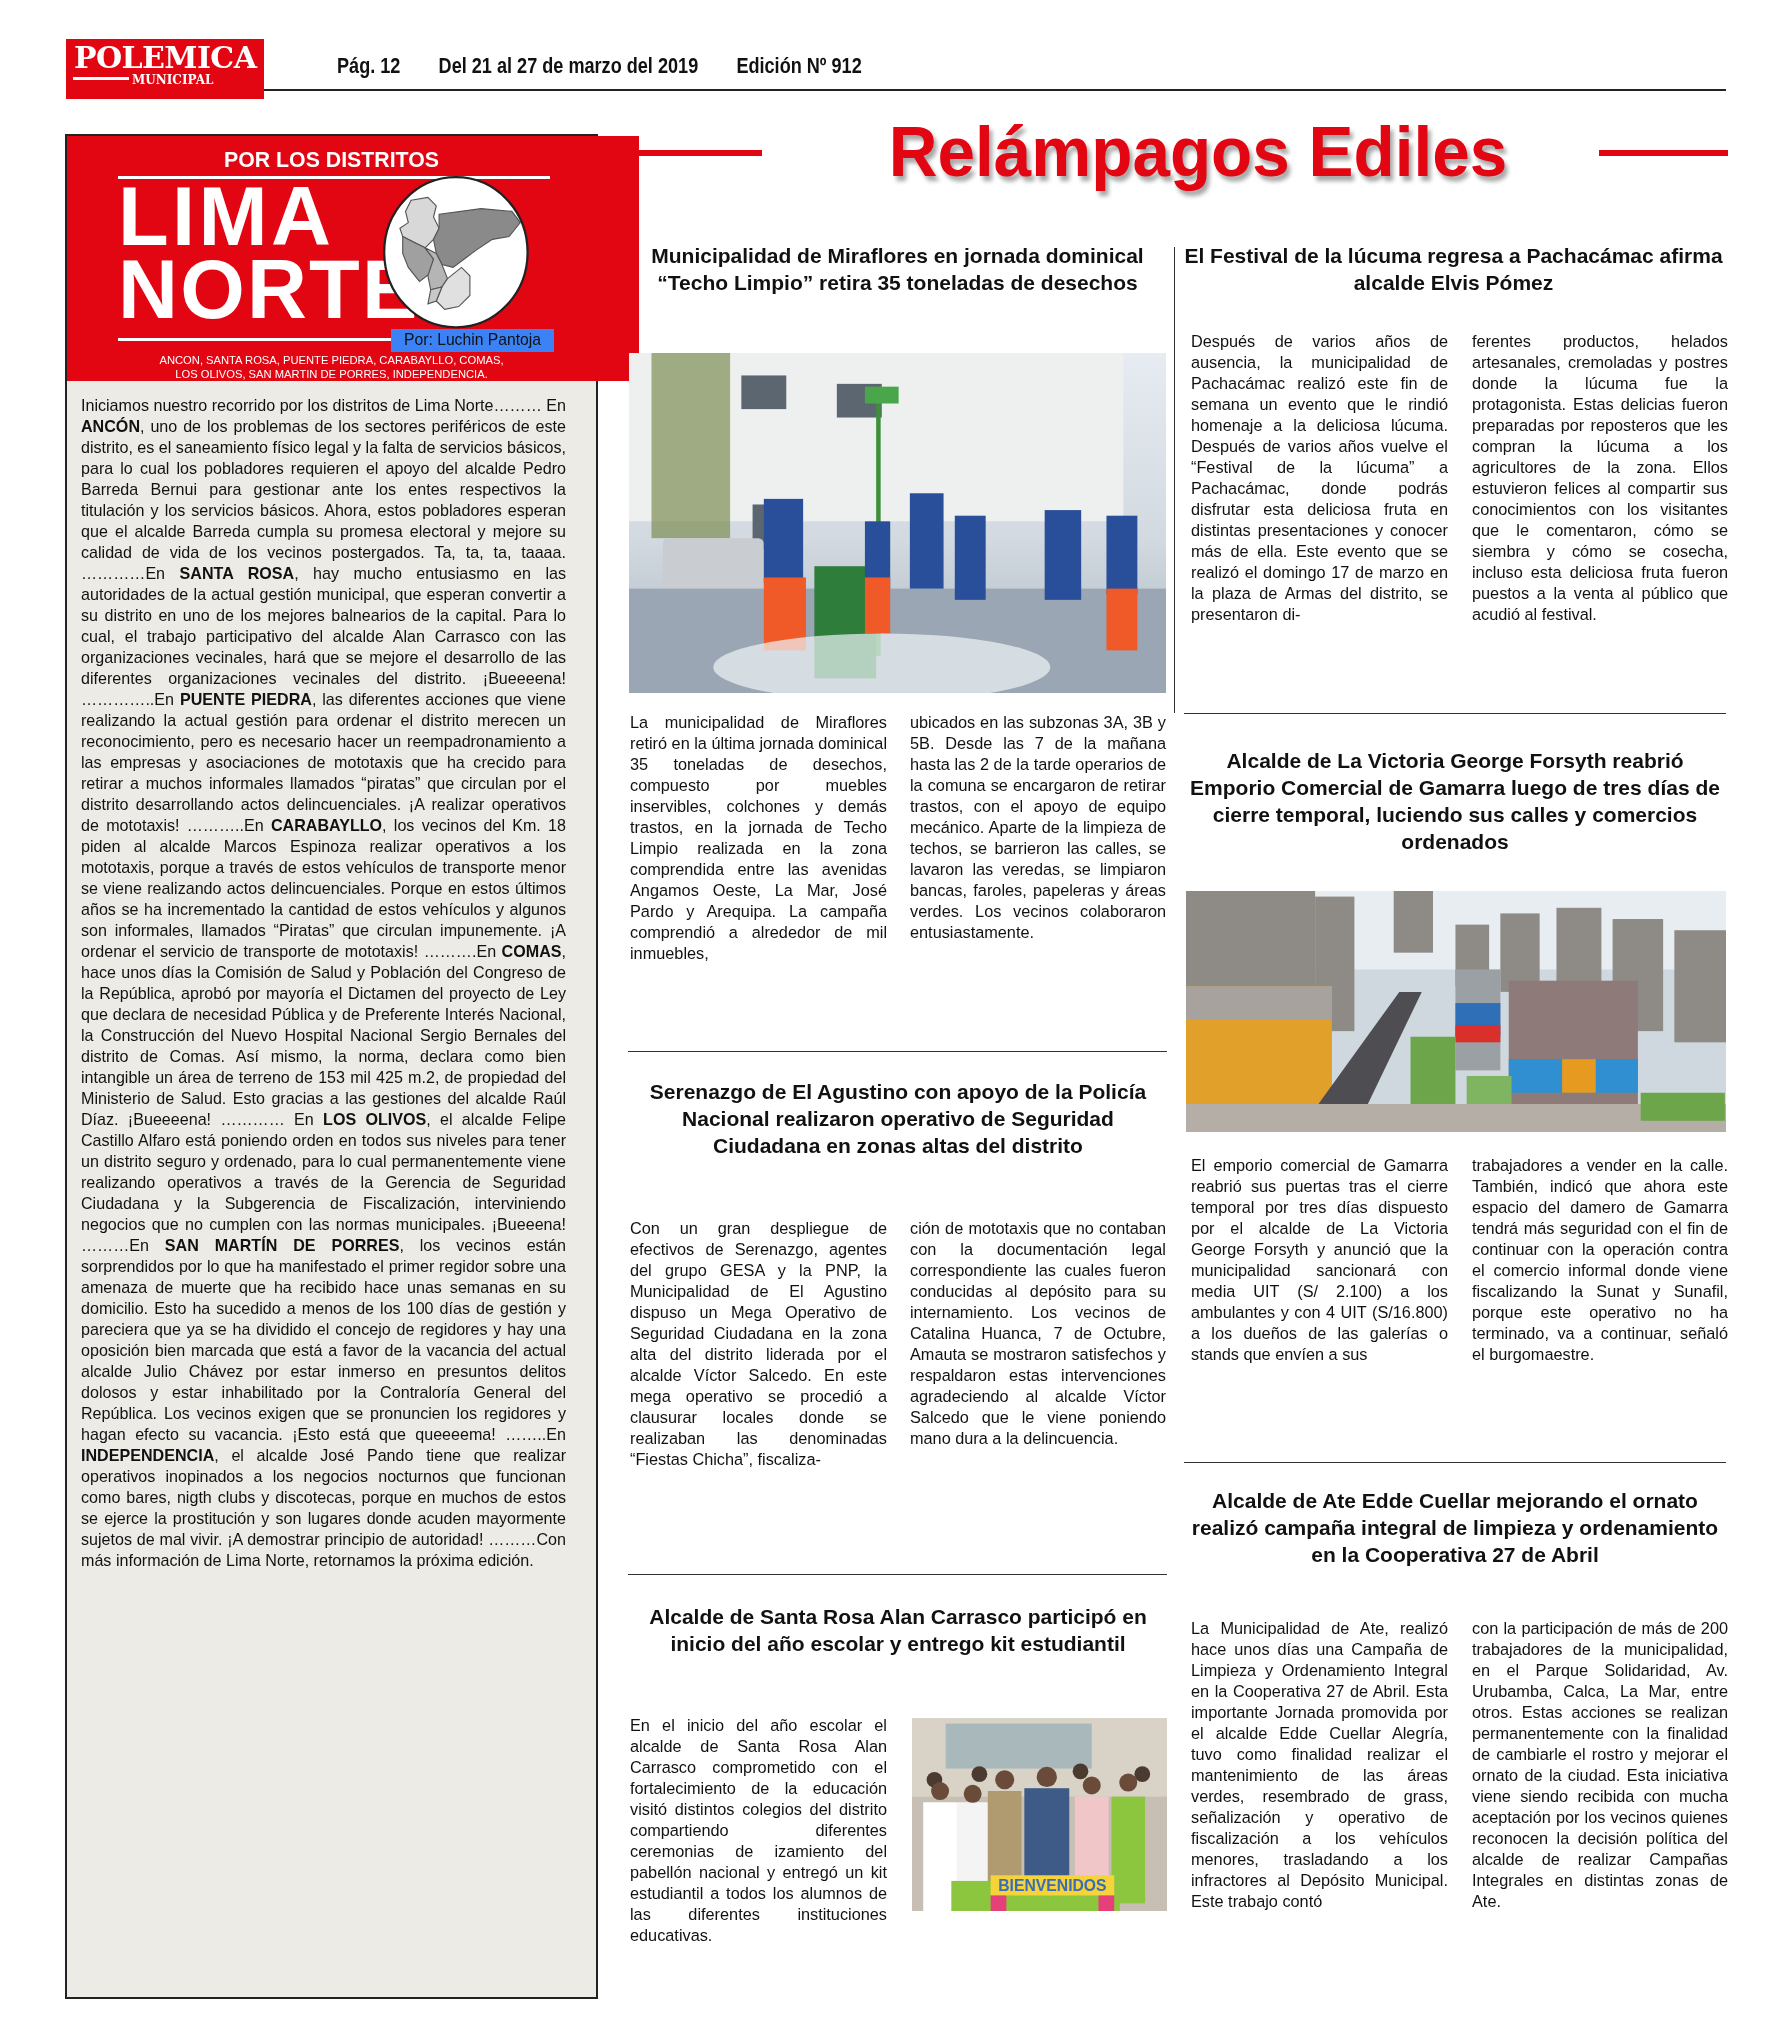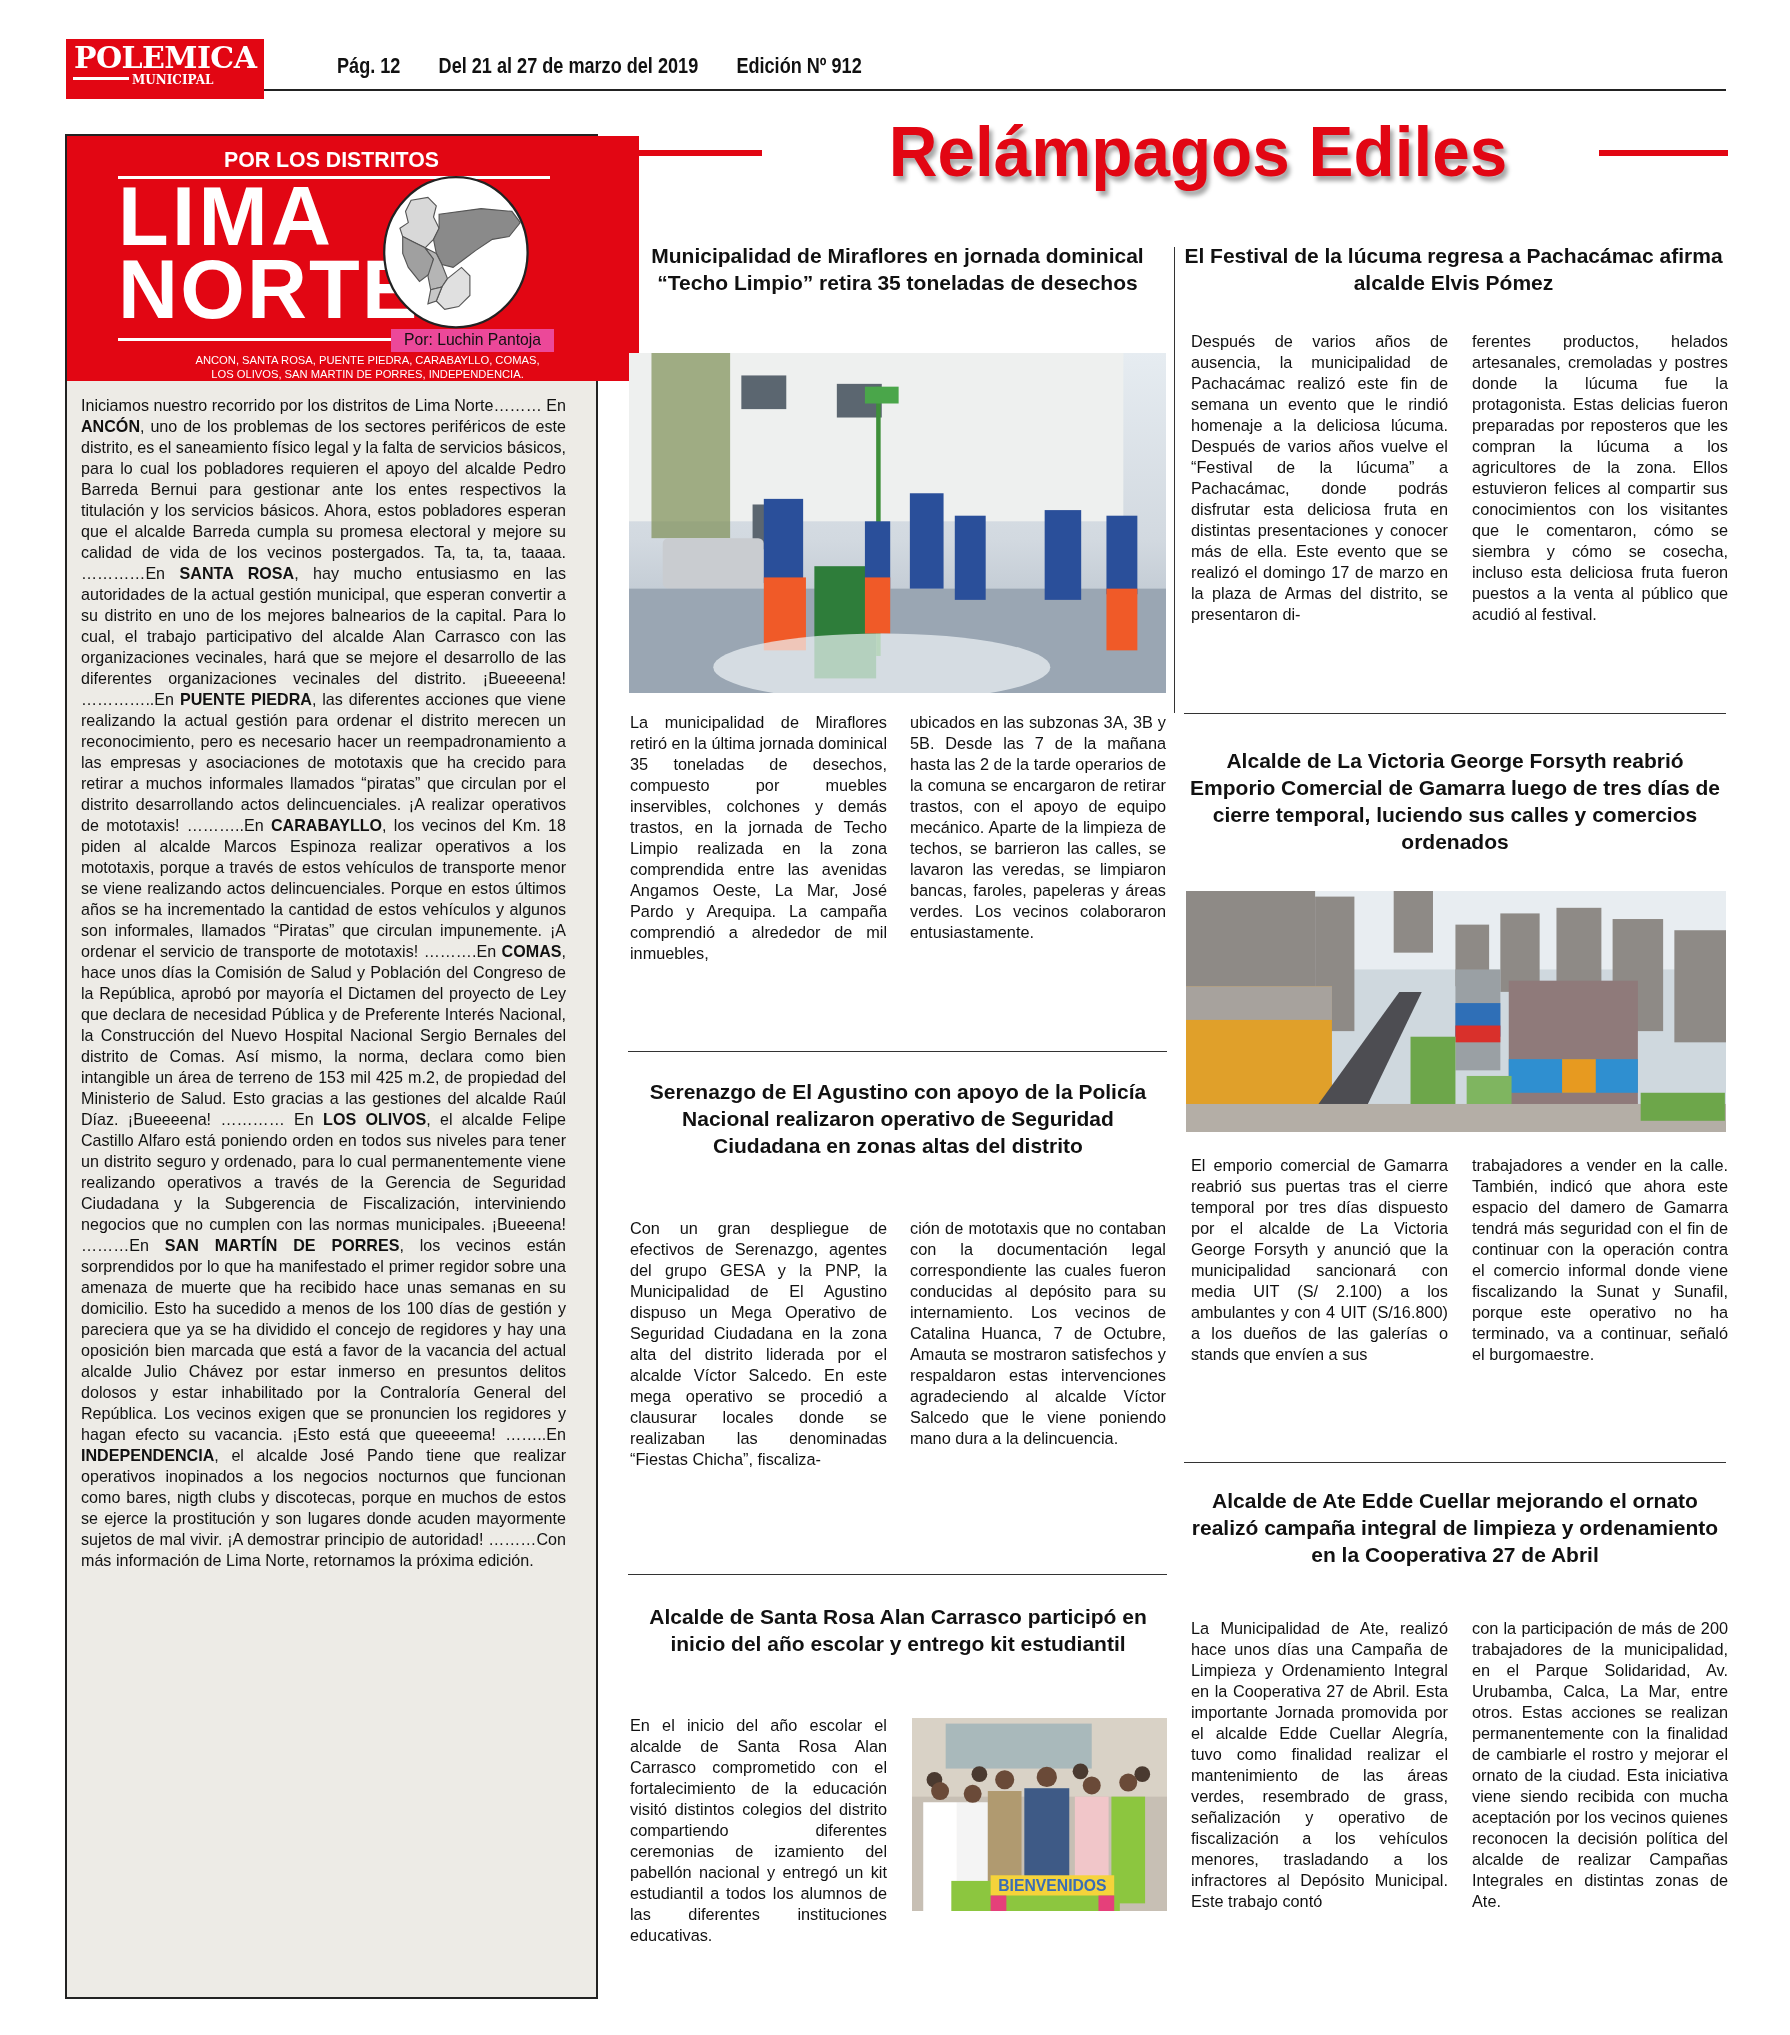--- a/index.html
+++ b/index.html
@@ -16,22 +16,22 @@
 
   
   #left-box { left:65px; top:134px; width:533px; height:1865px; border:2.2px solid #222; box-sizing:border-box; background:#edebe6; }
   #red-panel { position:absolute; left:0; top:0; width:529px; height:245px; background:#e20613;padding-left:43px; }
   #red-panel .por { position:absolute; left:0; width:529px; top:12.3px; text-align:center; color:#fff; font-weight:bold; font-size:21.3px; }
   #red-panel .rule1 { position:absolute; left:51px; top:40px; width:432px; height:3.4px; background:#fff; }
   #red-panel .lima { position:absolute; left:51px; top:39px; color:#fff; font-weight:bold; font-size:83px; line-height:84px; letter-spacing:3.4px; }
   #red-panel .norte { position:absolute; left:51px; top:112px; color:#fff; font-weight:bold; font-size:83px; line-height:84px; letter-spacing:2.2px; }
   #red-panel .map { position:absolute; left:313px; top:39px; width:149px; height:154px; }
   #red-panel .rule2 { position:absolute; left:51px; top:202px; width:281px; height:3.4px; background:#fff; }
-  #red-panel .byline { position:absolute; left:324px; top:193px; width:163px; height:22.5px; background:#ec4899; color:#111; font-size:15.7px; line-height:22.5px; text-align:center; }
-  #red-panel .districts { position:absolute; left:0; top:218px; width:529px; text-align:center; color:#fff; font-size:11.2px; line-height:13.5px;margin-left:36px; }
+  #red-panel .byline { position:absolute; left:324px; top:193px; width:163px; height:22.5px; background:#3b82f6; color:#111; font-size:15.7px; line-height:22.5px; text-align:center; }
+  #red-panel .districts { position:absolute; left:0; top:218px; width:529px; text-align:center; color:#fff; font-size:11.2px; line-height:13.5px; }
   #left-text { position:absolute; left:13.5px; top:259px; width:500px; font-size:16.6px; line-height:21px; text-align:justify; transform:scaleX(0.97); transform-origin:left top; }
   #left-text b { font-weight:bold; }
 
   
   #sec-title { left:808px; top:112px; width:780px; text-align:center; color:#e20613; font-weight:bold; font-size:71px; line-height:79px; text-shadow:3.4px 4.5px 4.5px rgba(0,0,0,0.35); transform:scaleX(0.95); }
   .redbar { height:5.6px; background:#e20613; top:150px; }
   #rb-left { left:628px; width:134px; }
   #rb-right { left:1599px; width:129px; }
 
   

